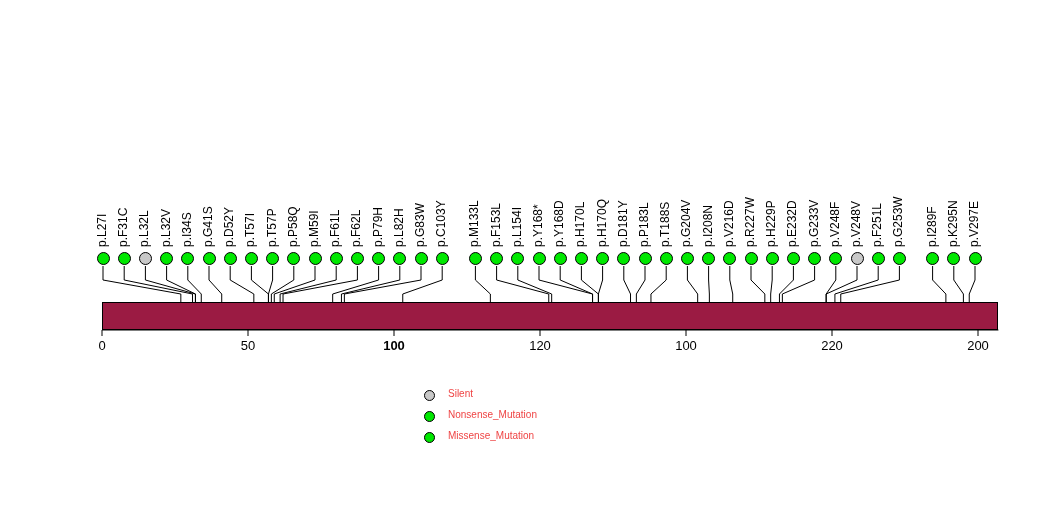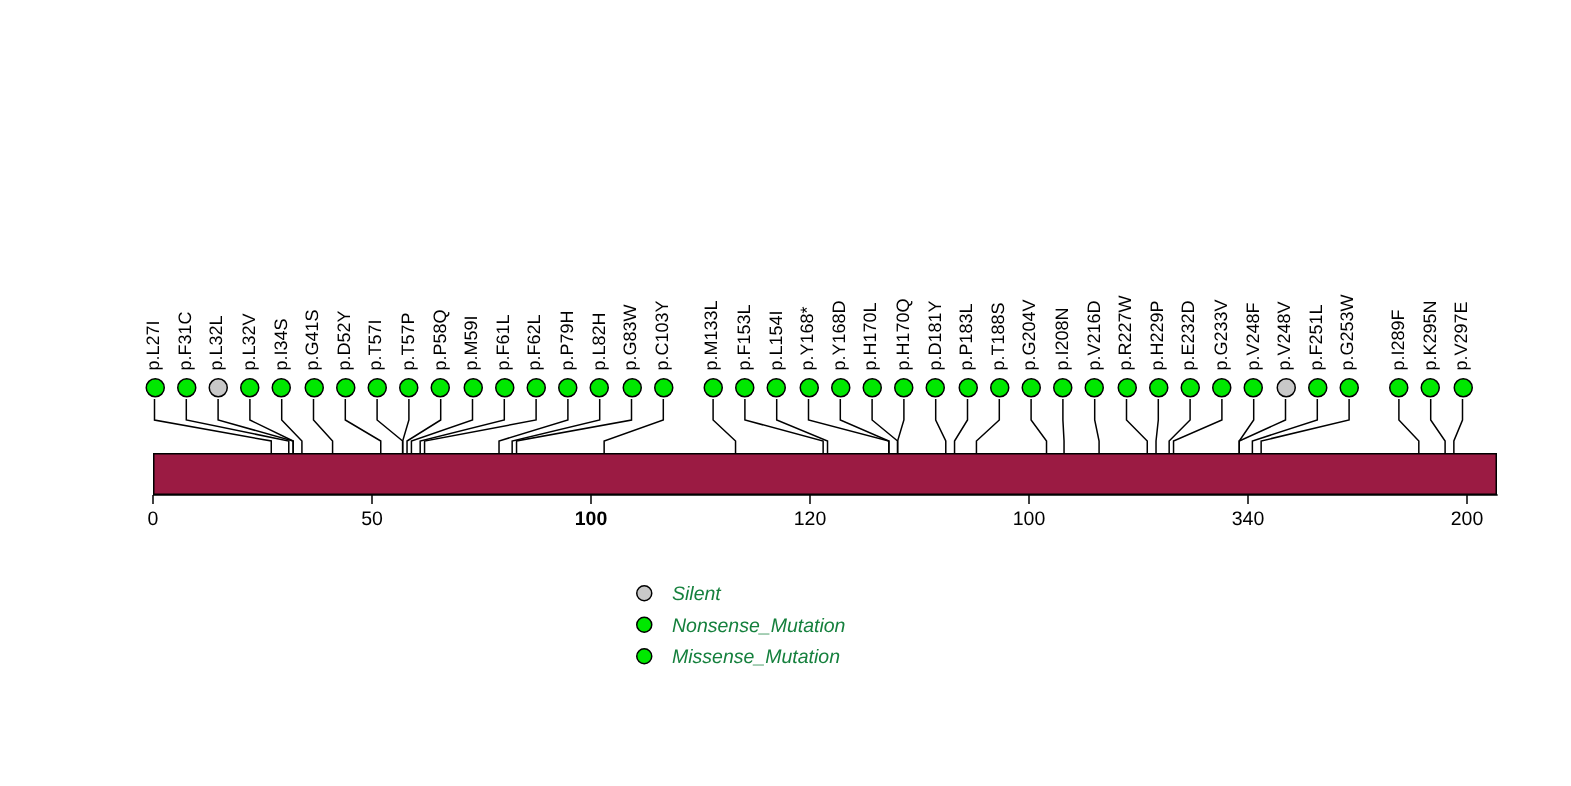--- a/index.html
+++ b/index.html
@@ -35,24 +35,23 @@
     position: absolute;
     font-family: "Liberation Sans", sans-serif;
     font-size: 13px;
     color: #000000;
     transform: translateX(-50%);
     white-space: nowrap;
   }
   .legend-label {
     position: absolute;
     font-family: "Liberation Sans", sans-serif;
-    font-size: 13px;
-    color: #15803d;
+    font-size: 10px;
+    color: #ef4444;
     white-space: nowrap;
-    font-style: italic;
   }
   .legend-dot {
     position: absolute;
     width: 11px;
     height: 11px;
     border-radius: 50%;
     border: 1px solid #000000;
     box-sizing: border-box;
   }
   .lolli-dot {
@@ -222,21 +221,21 @@
       <div class="lolli-label" style="left: 958.8px; top: 235px;">p.K295N</div>
       <div class="lolli-label" style="left: 980px; top: 235px;">p.V297E</div>
     </div>
 
   <div id="axis-layer">
       <div class="axis-tick-label" style="left: 102px; top: 338px;">0</div>
       <div class="axis-tick-label" style="left: 248px; top: 338px;">50</div>
       <div class="axis-tick-label" style="left: 394px; top: 338px; font-weight: bold;">100</div>
       <div class="axis-tick-label" style="left: 540px; top: 338px;">120</div>
       <div class="axis-tick-label" style="left: 686px; top: 338px;">100</div>
-      <div class="axis-tick-label" style="left: 832px; top: 338px;">340</div>
+      <div class="axis-tick-label" style="left: 832px; top: 338px;">220</div>
       <div class="axis-tick-label" style="left: 978px; top: 338px;">200</div>
     </div>
 
   <div id="legend-layer">
       <div class="legend-dot" style="left: 424px; top: 390px; background: rgb(200, 200, 200);"></div>
       <div class="legend-label" style="left: 448px; top: 388px;">Silent</div>
       <div class="legend-dot" style="left: 424px; top: 411px; background: rgb(0, 232, 0);"></div>
       <div class="legend-label" style="left: 448px; top: 409px;">Nonsense_Mutation</div>
       <div class="legend-dot" style="left: 424px; top: 432px; background: rgb(0, 232, 0);"></div>
       <div class="legend-label" style="left: 448px; top: 430px;">Missense_Mutation</div>

